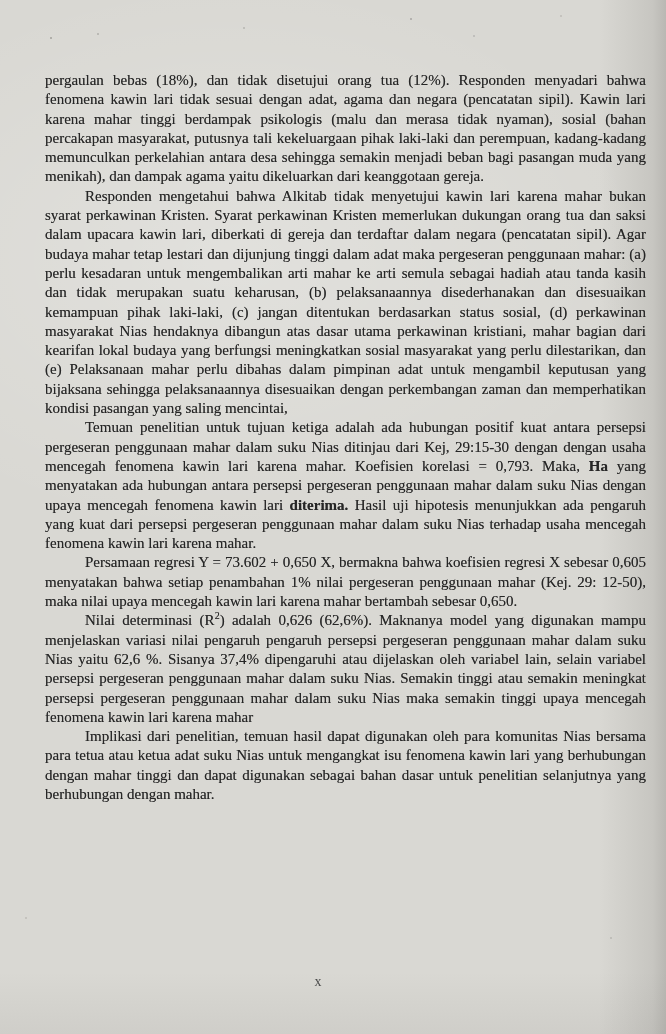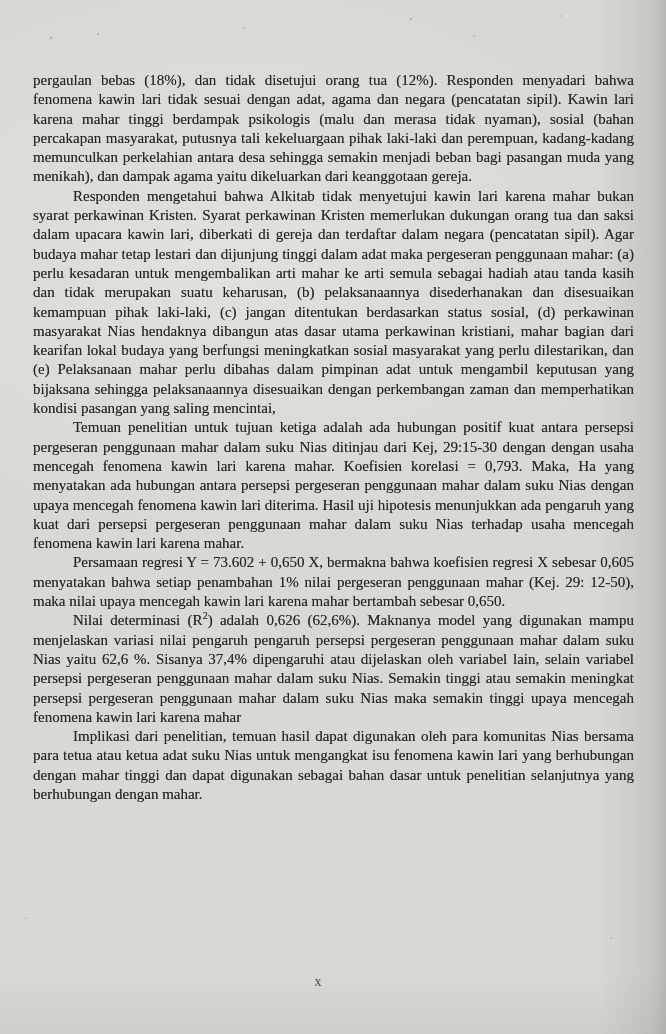--- a/index.html
+++ b/index.html
@@ -13,38 +13,38 @@
     position: relative;
     font-family: "Liberation Serif", serif;
     background:
       radial-gradient(ellipse 600px 400px at 35% 25%, rgba(255,255,255,0.22), rgba(255,255,255,0) 70%),
       linear-gradient(to right, rgba(0,0,0,0) 90%, rgba(90,88,84,0.14) 98%, rgba(70,68,64,0.22) 100%),
       linear-gradient(to bottom, rgba(0,0,0,0) 94%, rgba(90,88,84,0.08) 100%),
       #d9d8d3;
   }
   .text-block {
     position: absolute;
-    left: 33px;
+    left: 45px;
     top: 71px;
     width: 601px;
     color: #262626;
     font-size: 15px;
     line-height: 19.3px;
     text-align: justify;
     text-shadow: 0 0 0.4px rgba(40,40,40,0.55);
   }
   .para {
     margin: 0;
     text-indent: 40px;
   }
   .para.continuation {
     text-indent: 0;
   }
   .para b {
-    font-weight: normal;
+    font-weight: bold;
   }
   .para sup {
     font-size: 10px;
     line-height: 0;
     vertical-align: super;
   }
   .page-number {
     position: absolute;
     top: 974px;
     left: 33px;

